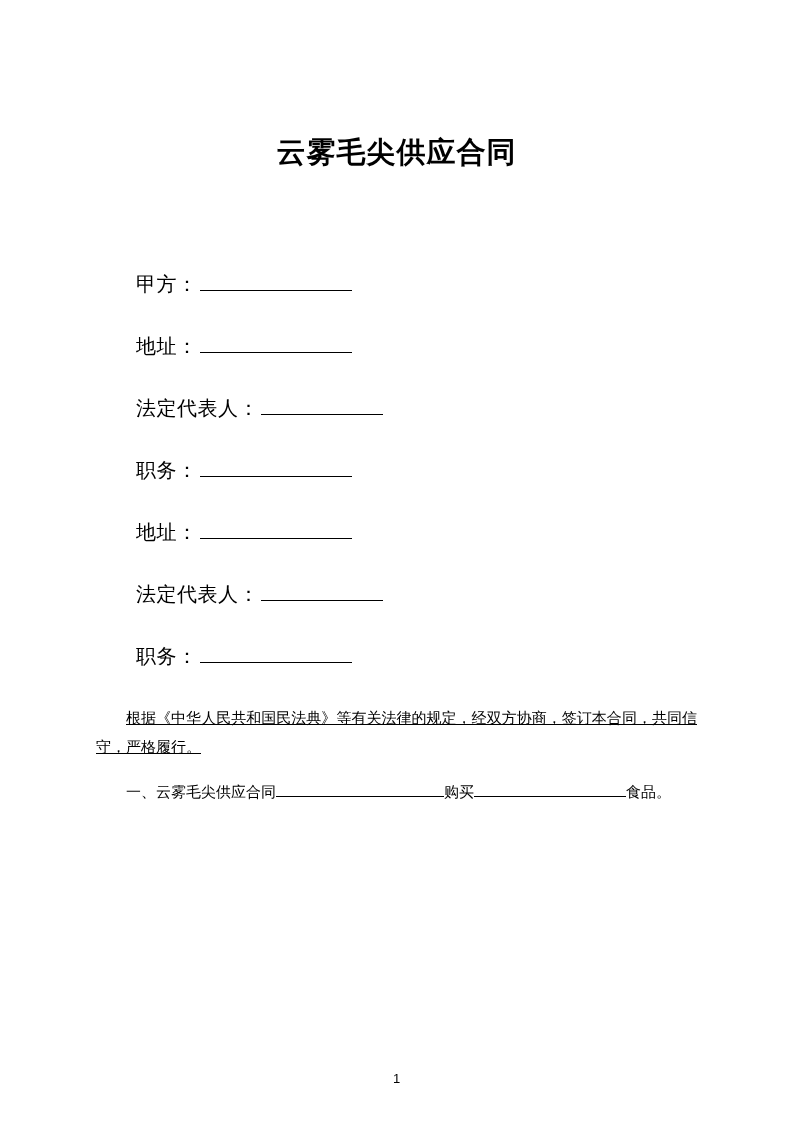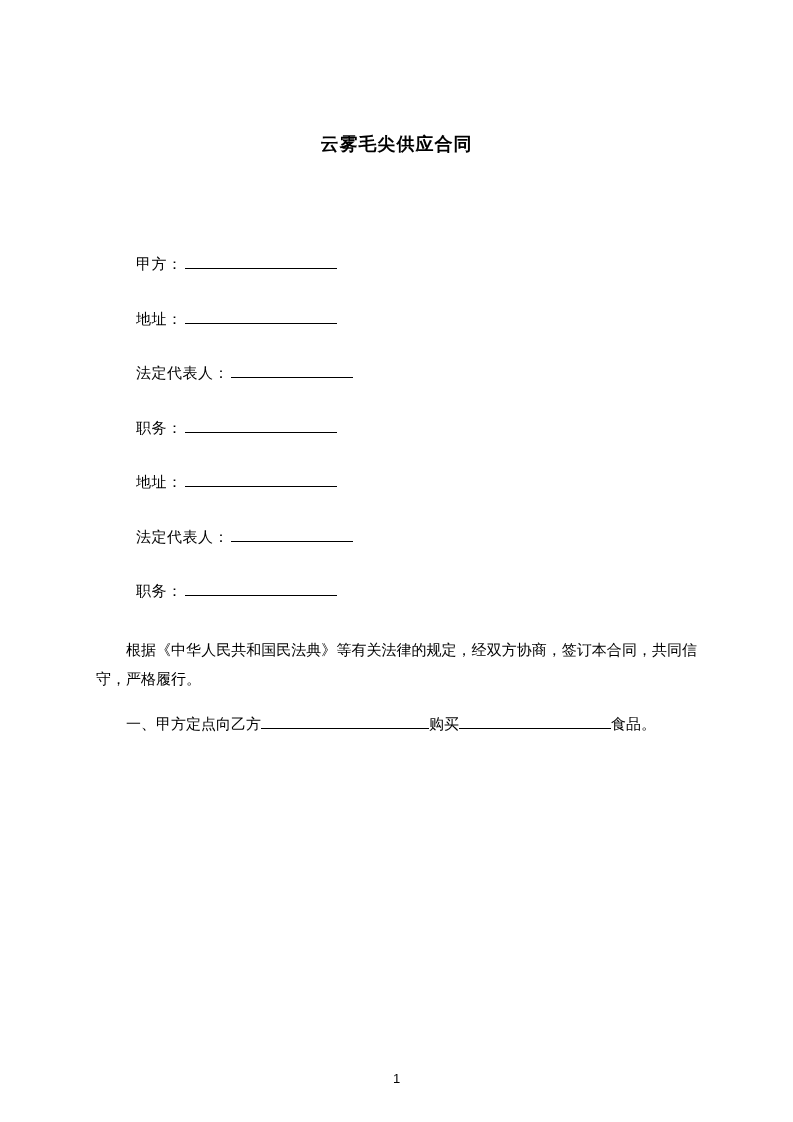--- a/index.html
+++ b/index.html
@@ -17,32 +17,32 @@
   }
   .page {
     position: relative;
     width: 793px;
     height: 1122px;
     box-sizing: border-box;
     padding: 0 96px;
   }
   .doc-title {
     text-align: center;
-    font-size: 18px;
+    font-size: 29px;
     font-weight: bold;
     letter-spacing: 1px;
     margin: 0;
     padding-top: 132px;
     line-height: 1.4;
   }
   .party-block {
     margin-top: 96px;
   }
   .field-line {
-    font-size: 15px;
+    font-size: 20px;
     line-height: 1.5;
     margin: 0 0 32px 0;
     padding-left: 40px;
     white-space: nowrap;
   }
   .field-label {
     letter-spacing: 0.5px;
   }
   .blank {
     display: inline-block;
@@ -55,21 +55,21 @@
   .blank-med  { width: 122px; }
 
   .para {
     font-size: 15px;
     line-height: 1.95;
     margin: 0 0 18px 0;
     text-align: justify;
     text-justify: inter-ideograph;
     text-indent: 2em;
   }
-  .para-tight { margin-bottom: 16px; }
+  .para-tight { margin-bottom: 16px; text-decoration: underline; }
   .inline-blank {
     display: inline-block;
     border-bottom: 1px solid #000;
     height: 15px;
     vertical-align: baseline;
   }
   .ib-1 { width: 168px; }
   .ib-2 { width: 152px; }
 
   .page-number {
@@ -118,17 +118,17 @@
 
     <p class="field-line">
       <span class="field-label">职务：</span><span class="blank blank-long"></span>
     </p>
 
   </div>
 
   <p class="para para-tight">根据《中华人民共和国民法典》等有关法律的规定，经双方协商，签订本合同，共同信守，严格履行。</p>
 
 
-  <p class="para"><span>一、甲方定点向乙方</span><span class="inline-blank ib-1"></span><span>购买</span><span class="inline-blank ib-2"></span><span>食品。</span></p>
+  <p class="para"><span>一、云雾毛尖供应合同</span><span class="inline-blank ib-1"></span><span>购买</span><span class="inline-blank ib-2"></span><span>食品。</span></p>
 
   <div class="page-number">1</div>
 
 </div>
 
 </body></html>

